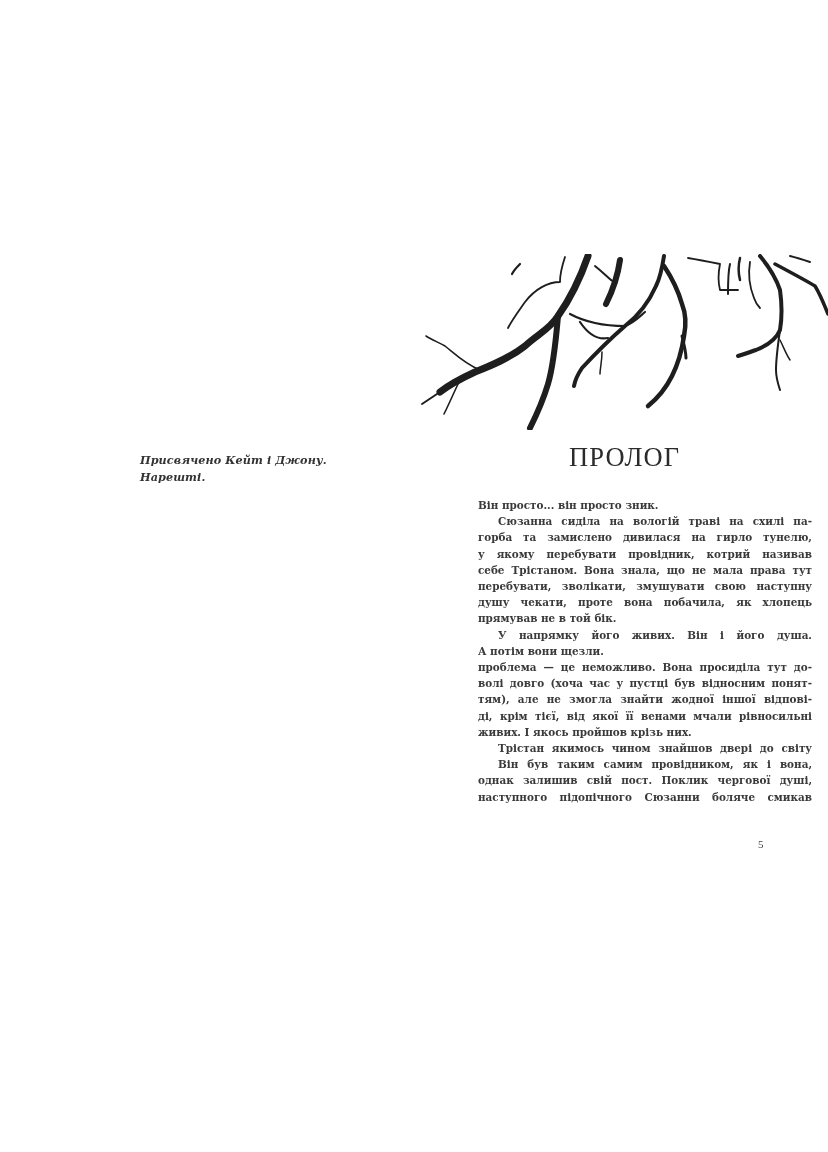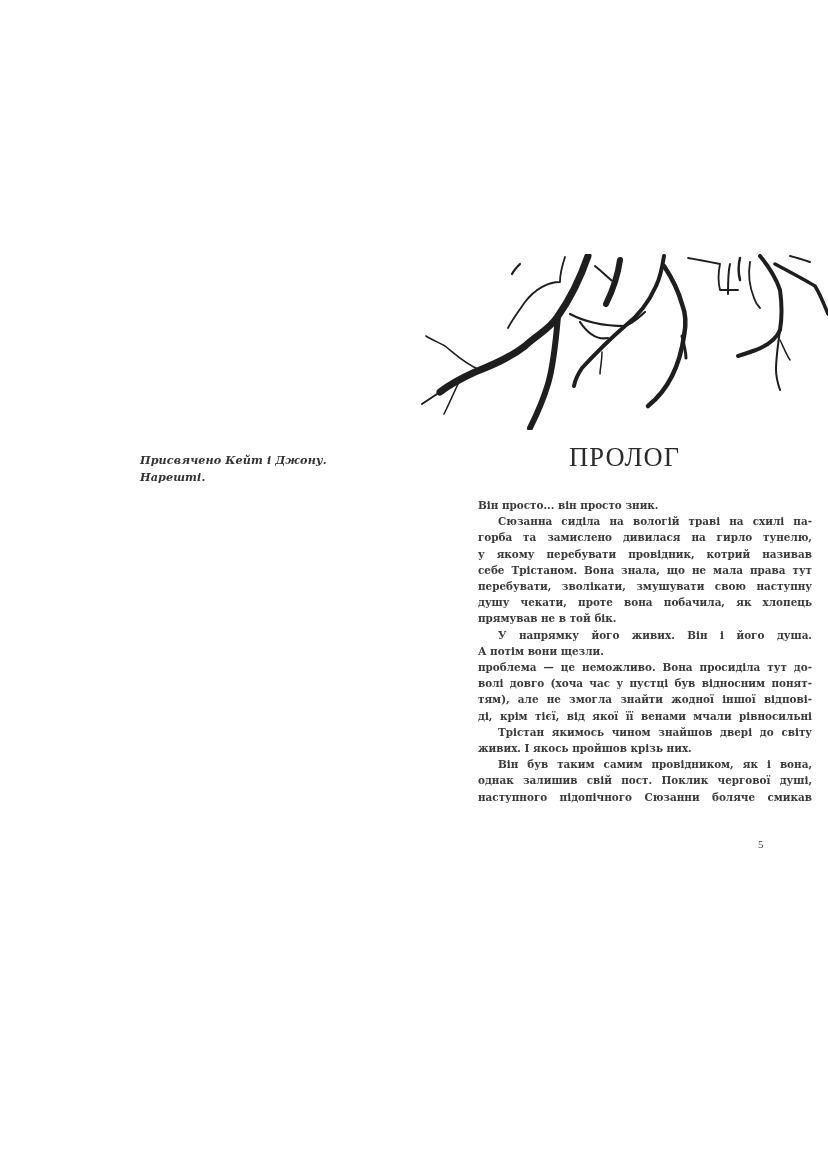--- a/index.html
+++ b/index.html
@@ -152,22 +152,22 @@
         <span class="line">себе Трістаном. Вона знала, що не мала права тут</span>
         <span class="line">перебувати, зволікати, змушувати свою наступну</span>
         <span class="line">душу чекати, проте вона побачила, як хлопець</span>
         <span class="line last">прямував не в той бік.</span>
         <span class="line indent">У напрямку його живих. Він і його душа.</span>
         <span class="line last">А потім вони щезли.</span>
         <span class="line">проблема — це неможливо. Вона просиділа тут до-</span>
         <span class="line">волі довго (хоча час у пустці був відносним понят-</span>
         <span class="line">тям), але не змогла знайти жодної іншої відпові-</span>
         <span class="line">ді, крім тієї, від якої її венами мчали рівносильні</span>
+        <span class="line last">живих. І якось пройшов крізь них.</span>
         <span class="line indent">Трістан якимось чином знайшов двері до світу</span>
-        <span class="line last">живих. І якось пройшов крізь них.</span>
         <span class="line indent">Він був таким самим провідником, як і вона,</span>
         <span class="line">однак залишив свій пост. Поклик чергової душі,</span>
         <span class="line">наступного підопічного Сюзанни боляче смикав</span>
       </div>
 
     <div class="page-number">5</div>
   </div>
 
 </div>
 

